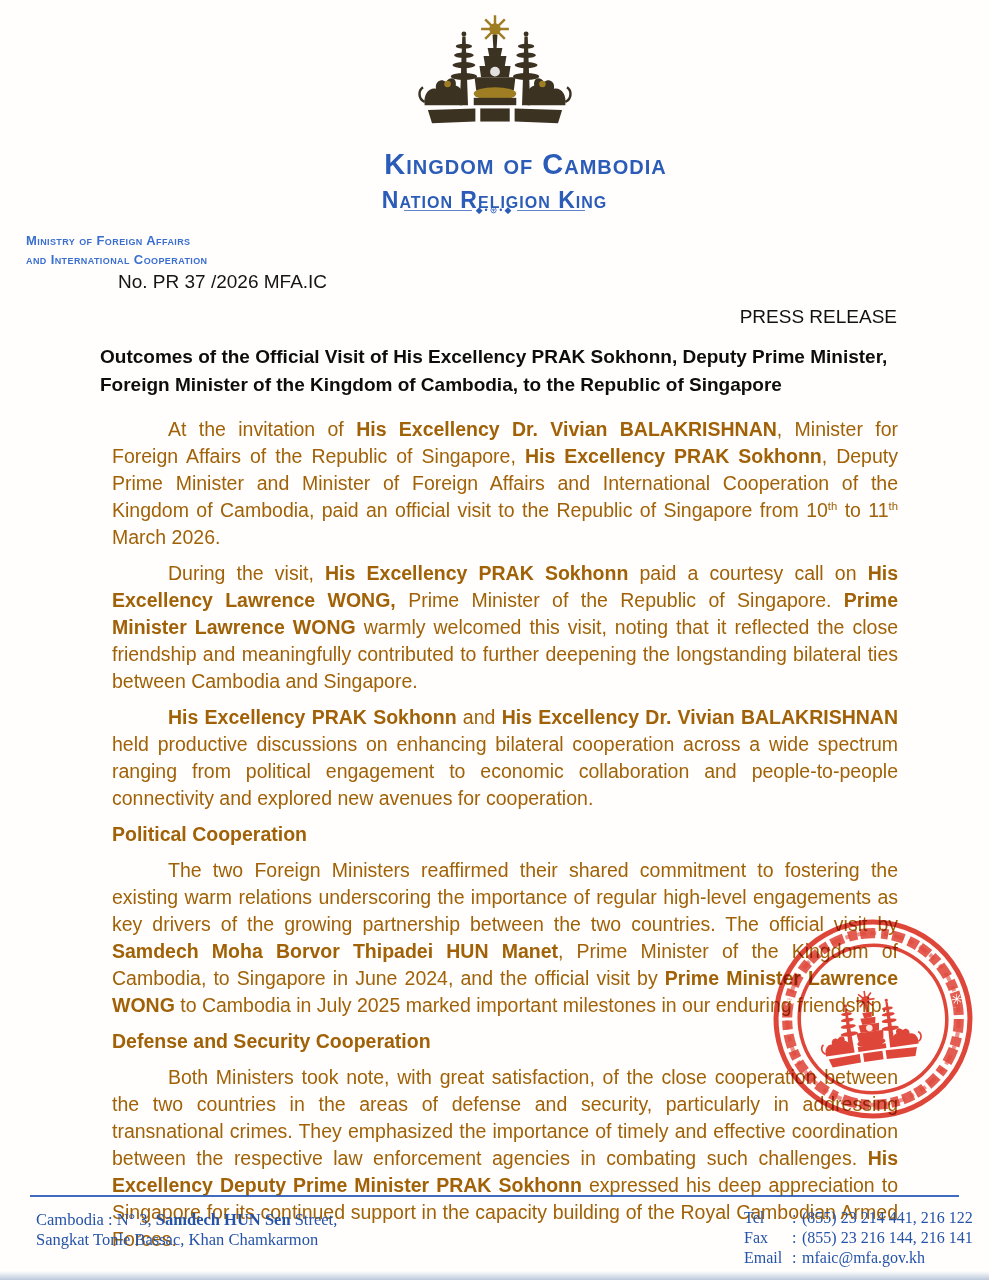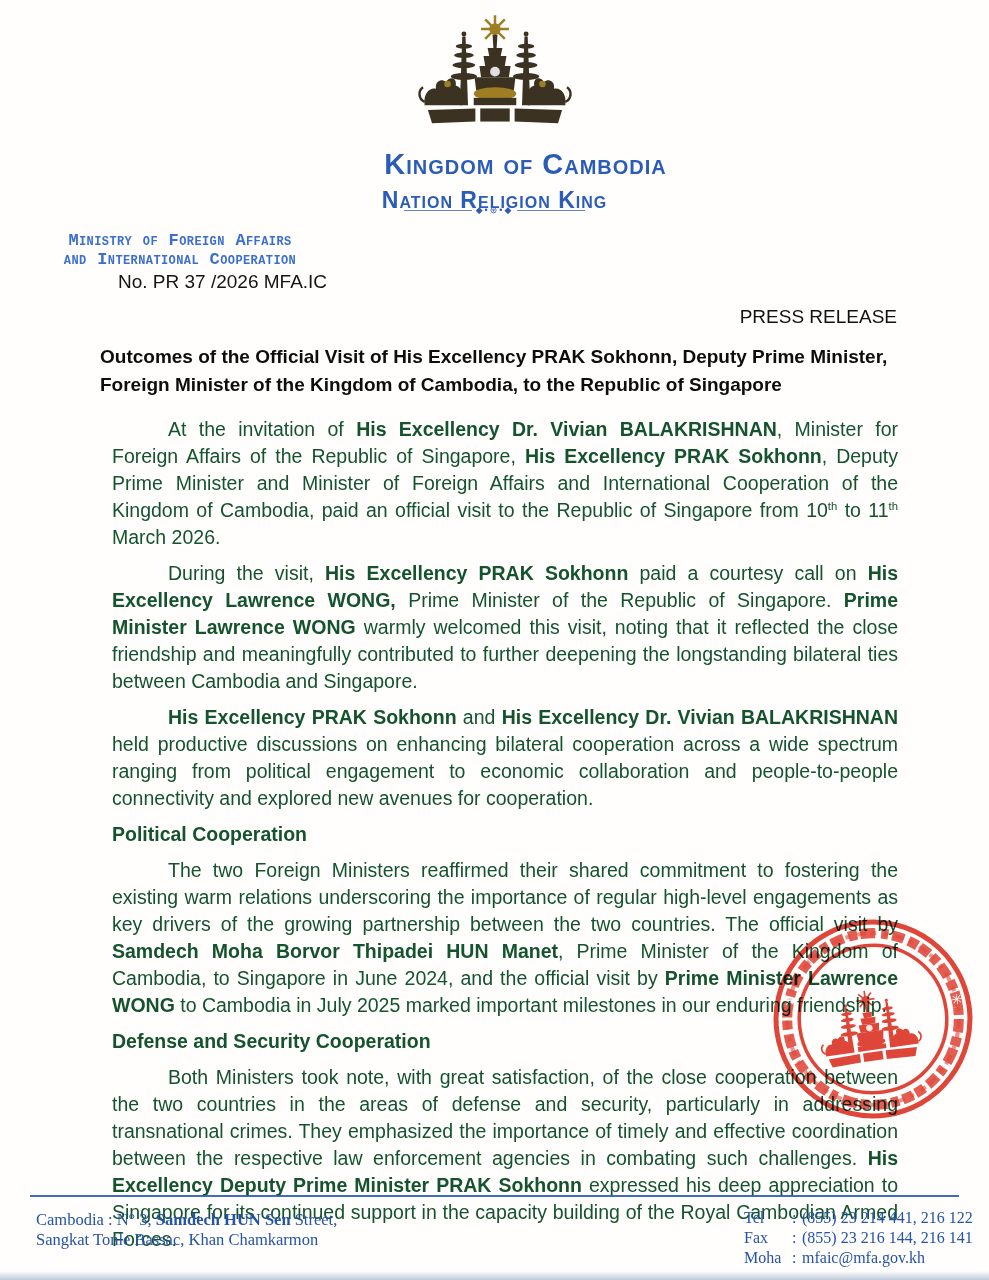--- a/index.html
+++ b/index.html
@@ -26,35 +26,35 @@
   }
   .divider{
     position:absolute; top:206px; left:0; width:100%;
     display:flex; align-items:center; justify-content:center; gap:4px;
     color:var(--header-blue,#2b5cb8);
   }
   .divider .rule{width:68px; height:0; border-top:1.5px solid var(--header-blue,#2b5cb8); opacity:.75;}
   .divider .glyphs{font-size:9px; letter-spacing:2px; line-height:9px;}
 
   .ministry-block{
-    position:absolute; left:26px; top:231px; width:308px; text-align:center;
-    font-variant:small-caps; font-weight:bold; font-size:17px; line-height:19px;
-    color:var(--ministry-blue,#3a6fd0); letter-spacing:.4px;font-family:Liberation Mono, monospace;
+    position:absolute; left:26px; top:231px; width:308px; 
+    font-variant:small-caps; font-weight:bold; font-size:13px; line-height:19px;
+    color:var(--ministry-blue,#3a6fd0); letter-spacing:.4px;
   }
   .ref-no{position:absolute; left:70px; top:271px; font-size:19px; color:#141414;margin-left:48px;}
 
   .press-release{position:absolute; right:92px; top:306px; font-size:19px; color:#111;margin-left:38px;}
 
   .doc-title{
     position:absolute; left:100px; right:86px; top:343px; text-align:left;
     font-weight:bold; font-size:19px; line-height:27.5px; color:#0d0d0d;
   }
 
   
-  .content{position:absolute; left:112px; right:91px; top:416px; font-size:19.5px; line-height:27px; color:#14532d;}
+  .content{position:absolute; left:112px; right:91px; top:416px; font-size:19.5px; line-height:27px; color:#a16207;}
   .content p{margin:0 0 9px 0; text-align:justify; text-indent:56px;}
   .content .sec-h{margin:6px 0 9px 0; font-weight:bold; font-size:19.5px;}
   .content b{font-weight:bold;}
   .content sup{font-size:.58em; vertical-align:super; line-height:0;}
 
   
   .stamp{
     position:absolute; left:770px; top:916px; width:206px; height:206px;
     mix-blend-mode:multiply; opacity:.93; transform:rotate(-8deg);
     --main:var(--stamp-red,#dd382b); --gold:var(--stamp-red,#dd382b);
@@ -195,20 +195,20 @@
       <span>Tel</span>
       <span>:</span>
       <span>(855) 23 214 441, 216 122</span>
     </div>
     <div class="contact-row">
       <span>Fax</span>
       <span>:</span>
       <span>(855) 23 216 144, 216 141</span>
     </div>
     <div class="contact-row">
-      <span>Moha</span>
+      <span>Email</span>
       <span>:</span>
       <span>mfaic@mfa.gov.kh</span>
     </div>
   </div>
 
   <div class="bottom-strip"></div>
 </div>
 
 </body></html>

